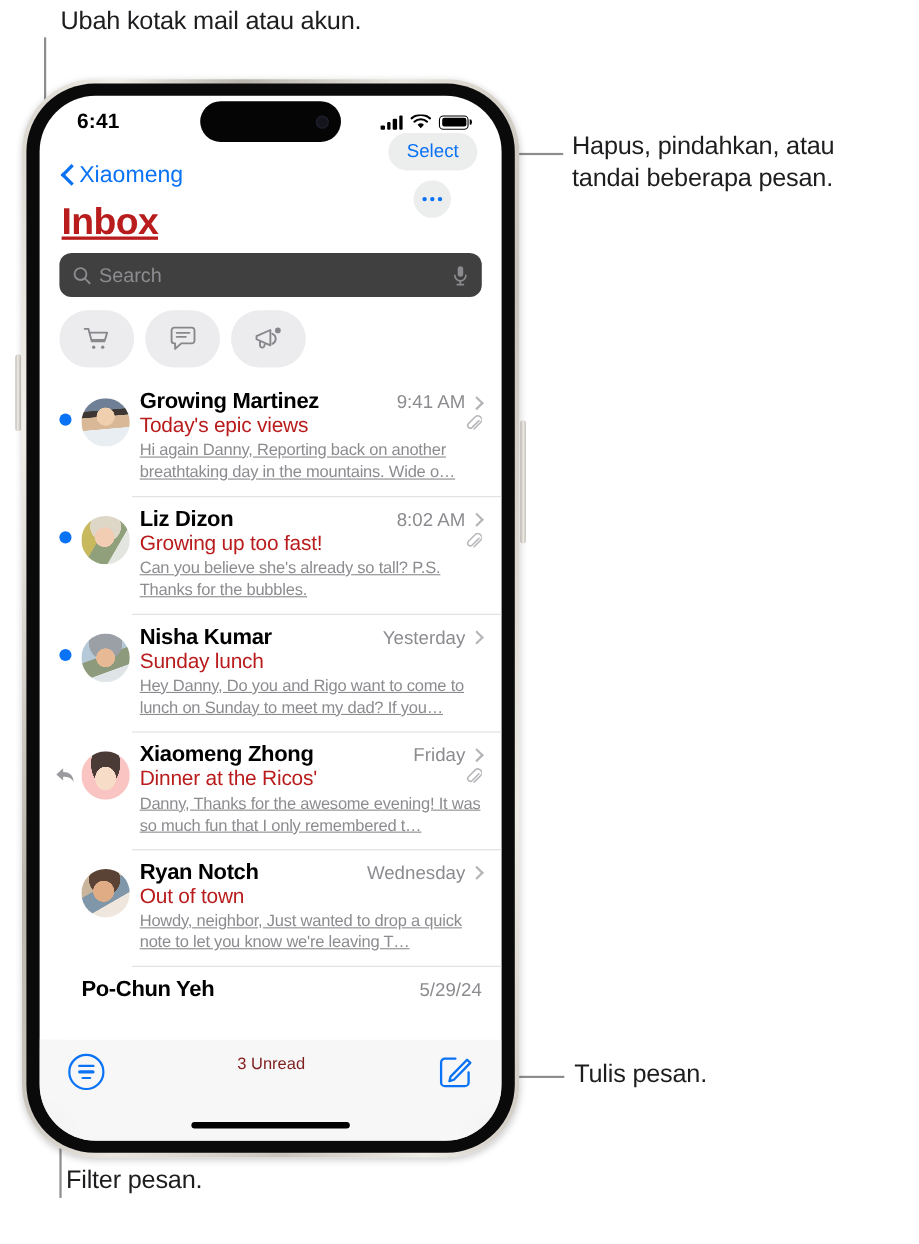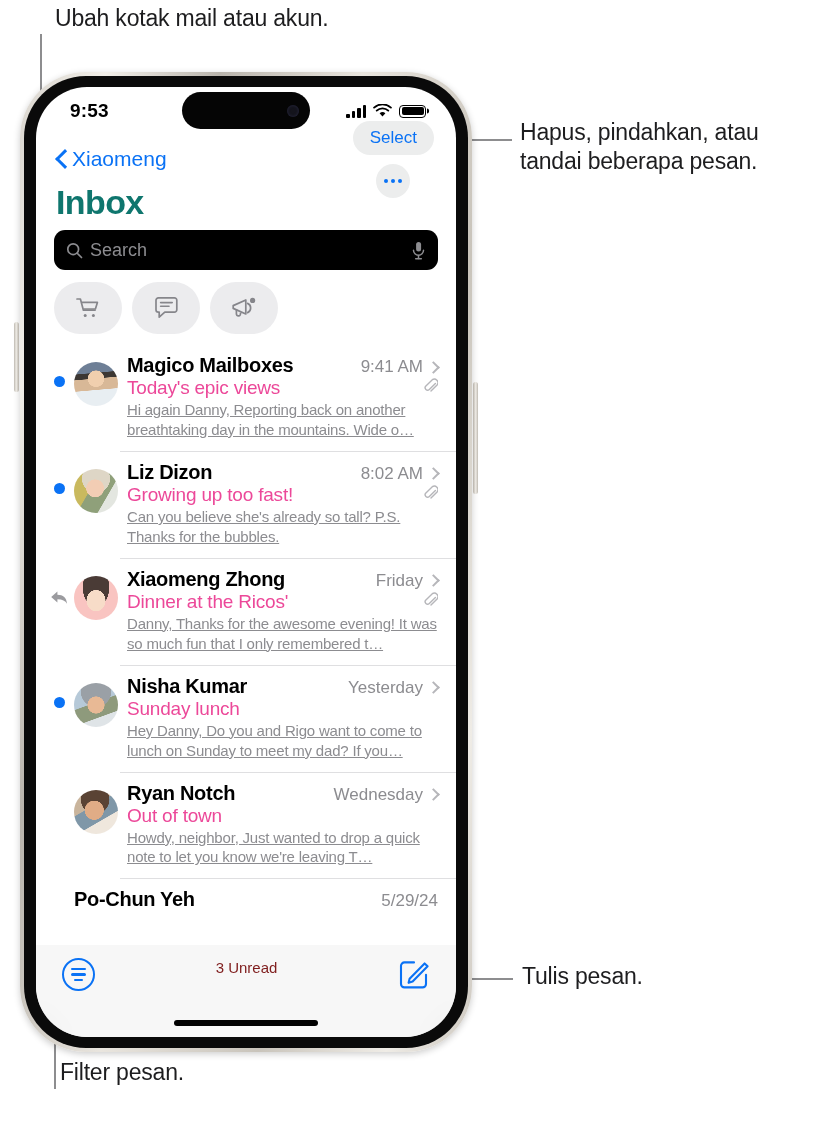--- a/index.html
+++ b/index.html
@@ -136,29 +136,29 @@
   }
   .more-btn {
     width: 34px; height: 34px; border-radius: 50%;
     background: #eceded; display:flex; align-items:center; justify-content:center;
     gap: 3px; cursor: pointer; border: none;
   }
   .more-btn i { width:4px; height:4px; border-radius:50%; background:#0a72f5; display:block;}
 
   
   .inbox-title {
-    font-size: 34px; font-weight: 700; color: #0f766e;
-    padding: 4px 20px 8px 20px; letter-spacing: -0.6px;
+    font-size: 34px; font-weight: 700; color: #b91c1c;
+    padding: 4px 20px 8px 20px; letter-spacing: -0.6px; text-decoration: underline;
   }
 
   
   .searchbar {
     margin: 0 18px 12px 18px;
     height: 40px; border-radius: 11px;
-    background: #000000;
+    background: #404040;
     display: flex; align-items: center;
     padding: 0 12px; cursor: text;
   }
   .search-ico { width: 17px; height: 17px; flex: none; margin-right: 7px; }
   .search-placeholder { color: #8c8c90; font-size: 18px; flex: 1; }
   .mic-ico { width: 15px; height: 19px; flex: none; }
 
   
   .chips { display: flex; gap: 10px; padding: 0 18px 10px 18px; }
   .chip {
@@ -195,21 +195,21 @@
     background-size: cover; background-position: center;
     overflow: hidden; position: relative;
   }
   .mailbody { flex: 1; min-width: 0; padding-right: 4px; }
   .row-top { display: flex; align-items: baseline; }
   .sender { font-size: 20px; font-weight: 700; color: #000; letter-spacing: -0.3px; white-space: nowrap; }
   .row-meta { margin-left: auto; display: flex; align-items: center; gap: 6px; }
   .time { font-size: 17px; color: #8c8c90; white-space: nowrap; }
   .chev-sm { width: 9px; height: 9px; border-right: 2px solid #b6b6ba; border-top: 2px solid #b6b6ba; transform: rotate(45deg); flex:none; }
   .row-sub { display: flex; align-items: baseline; }
-  .subject { font-size: 19px; color: #ec4899; letter-spacing: -0.2px; white-space: nowrap; overflow: hidden; text-overflow: ellipsis; text-align: center; }
+  .subject { font-size: 19px; color: #b91c1c; letter-spacing: -0.2px; white-space: nowrap; overflow: hidden; text-overflow: ellipsis; text-align: center; }
   .clip { margin-left: auto; width: 14px; height: 16px; flex: none; }
   .preview { font-size: 15px; color: #8c8c90; line-height: 1.33; letter-spacing: -0.2px; margin-top: 1px; text-decoration: underline; }
 
   
   .toolbar {
     position: absolute; left: 0; right: 0; bottom: 0;
     height: 92px;
     background: rgba(247,247,247,0.97);
     backdrop-filter: blur(12px);
     display: flex; align-items: flex-start;
@@ -253,21 +253,21 @@
   <div class="callout-text" style="left:60px; top:1058px;">Filter pesan.</div>
   <div class="leader v" style="left:54px; top:996px; height:93px;"></div>
 
   <div class="phone">
     <div class="vol-btn"></div>
     <div class="side-btn"></div>
     <div class="phone-inner">
       <div class="screen">
 
         <div class="statusbar">
-          <div class="status-time">9:53</div>
+          <div class="status-time">6:41</div>
           <div class="island">
             <div class="island-cam"></div>
           </div>
           <div class="status-right">
             <div class="bars">
                 <i></i>
                 <i></i>
                 <i></i>
                 <i></i>
               </div>
@@ -345,21 +345,21 @@
         <div class="maillist">
 
           <div class="mailrow">
             <div class="status-col">
               <div class="unread-dot"></div>
             </div>
             <div class="avatar" style="background:radial-gradient(circle at 50% 38%, #f0cfae 0 23%, transparent 24%),
                         linear-gradient(175deg,#6e7f96 0 26%,#3c3733 27% 38%,#d8b897 39% 62%,#e8eef2 63%);"></div>
             <div class="mailbody">
               <div class="row-top">
-                <span class="sender">Magico Mailboxes</span>
+                <span class="sender">Growing Martinez</span>
                 <span class="row-meta">
                   <span class="time">9:41 AM</span>
                   <span class="chev-sm"></span>
                 </span>
               </div>
               <div class="row-sub">
                 <span class="subject">Today's epic views</span>
                 <svg class="clip" viewBox="0 0 14 16">
                   <path d="M11.4 5.4 l-6.1 6.1 a2.4 2.4 0 0 1 -3.4 -3.4 l6.4 -6.4 a3.6 3.6 0 0 1 5 5 l-6.3 6.3" stroke="#b6b6ba" stroke-width="1.4" fill="none" stroke-linecap="round"></path>
                 </svg>
@@ -383,20 +383,42 @@
                   <span class="chev-sm"></span>
                 </span>
               </div>
               <div class="row-sub">
                 <span class="subject">Growing up too fast!</span>
                 <svg class="clip" viewBox="0 0 14 16">
                   <path d="M11.4 5.4 l-6.1 6.1 a2.4 2.4 0 0 1 -3.4 -3.4 l6.4 -6.4 a3.6 3.6 0 0 1 5 5 l-6.3 6.3" stroke="#b6b6ba" stroke-width="1.4" fill="none" stroke-linecap="round"></path>
                 </svg>
               </div>
               <div class="preview">Can you believe she's already so tall? P.S. Thanks for the bubbles.</div>
+            </div>
+          </div>
+
+          <div class="mailrow">
+            <div class="status-col">
+              <div class="unread-dot"></div>
+            </div>
+            <div class="avatar" style="background:radial-gradient(circle at 50% 50%, #e8b995 0 27%, transparent 28%),
+                        radial-gradient(circle at 50% 20%, #9aa0a6 0 36%, transparent 37%),
+                        linear-gradient(160deg,#b6c9d8 0 45%,#8e9a7c 46% 72%,#dfe4e7 73%);"></div>
+            <div class="mailbody">
+              <div class="row-top">
+                <span class="sender">Nisha Kumar</span>
+                <span class="row-meta">
+                  <span class="time">Yesterday</span>
+                  <span class="chev-sm"></span>
+                </span>
+              </div>
+              <div class="row-sub">
+                <span class="subject">Sunday lunch</span>
+              </div>
+              <div class="preview">Hey Danny, Do you and Rigo want to come to lunch on Sunday to meet my dad? If you…</div>
             </div>
           </div>
 
           <div class="mailrow">
             <div class="status-col">
               <svg class="reply-ico" viewBox="0 0 19 16">
                 <path d="M7.4 1.4 L1.2 7 l6.2 5.6 V9.2 c5 0 8 1.6 9.6 4.6 -0.4 -6 -3.8 -9 -9.6 -9 Z" fill="#9b9b9f"></path>
               </svg>
             </div>
             <div class="avatar" style="background:
@@ -411,42 +433,20 @@
                   <span class="chev-sm"></span>
                 </span>
               </div>
               <div class="row-sub">
                 <span class="subject">Dinner at the Ricos'</span>
                 <svg class="clip" viewBox="0 0 14 16">
                   <path d="M11.4 5.4 l-6.1 6.1 a2.4 2.4 0 0 1 -3.4 -3.4 l6.4 -6.4 a3.6 3.6 0 0 1 5 5 l-6.3 6.3" stroke="#b6b6ba" stroke-width="1.4" fill="none" stroke-linecap="round"></path>
                 </svg>
               </div>
               <div class="preview">Danny, Thanks for the awesome evening! It was so much fun that I only remembered t…</div>
-            </div>
-          </div>
-
-          <div class="mailrow">
-            <div class="status-col">
-              <div class="unread-dot"></div>
-            </div>
-            <div class="avatar" style="background:radial-gradient(circle at 50% 50%, #e8b995 0 27%, transparent 28%),
-                        radial-gradient(circle at 50% 20%, #9aa0a6 0 36%, transparent 37%),
-                        linear-gradient(160deg,#b6c9d8 0 45%,#8e9a7c 46% 72%,#dfe4e7 73%);"></div>
-            <div class="mailbody">
-              <div class="row-top">
-                <span class="sender">Nisha Kumar</span>
-                <span class="row-meta">
-                  <span class="time">Yesterday</span>
-                  <span class="chev-sm"></span>
-                </span>
-              </div>
-              <div class="row-sub">
-                <span class="subject">Sunday lunch</span>
-              </div>
-              <div class="preview">Hey Danny, Do you and Rigo want to come to lunch on Sunday to meet my dad? If you…</div>
             </div>
           </div>
 
           <div class="mailrow">
             <div class="status-col"></div>
             <div class="avatar" style="background:radial-gradient(circle at 46% 46%, #e0ac86 0 28%, transparent 29%),
                         radial-gradient(circle at 48% 22%, #5a4334 0 34%, transparent 35%),
                         linear-gradient(150deg,#c9b49c 0 38%,#7f97a8 39% 66%,#efe7dd 67%);"></div>
             <div class="mailbody">
               <div class="row-top">

